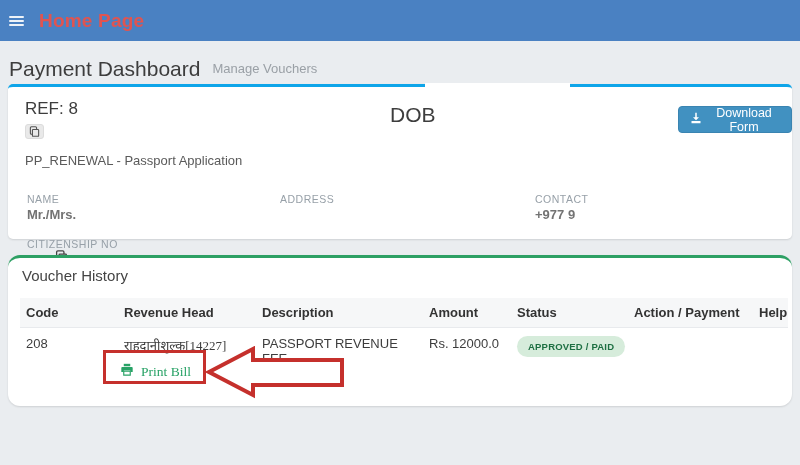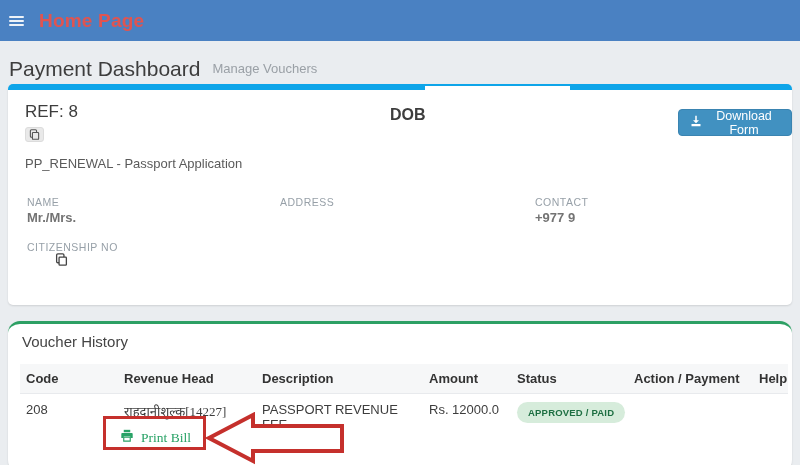--- a/index.html
+++ b/index.html
@@ -43,22 +43,22 @@
 
   
   .card {
     position: relative;
     margin: 0 8px;
     background: #fff;
     border-radius: 5px;
     box-shadow: 0 1px 2px rgba(0,0,0,0.12);
   }
   .card-application {
-    height: 221px;
-    border-top: 6px solid #0ea5e9;
+    height: 155px;
+    border-top: 3px solid #0ea5e9;
   }
   .card-voucher {
     margin-top: 16px;
     height: 151px;
     border-top: 3px solid #2da064;
     border-radius: 12px;
   }
   .border-gap {
     position: absolute;
     top: -4px; left: 417px;
@@ -67,21 +67,21 @@
   }
 
   
   .ref-heading { position: absolute; left: 17px; top: 12px; font-size: 17px; color: #3d3d3d; }
   .copy-btn {
     position: absolute; left: 17px; top: 37px;
     background: #e9e9e9; border: 1px solid #dcdcdc; border-radius: 3px;
     padding: 1px 3px; line-height: 0; cursor: pointer;
   }
   .app-type { position: absolute; left: 17px; top: 66px; font-size: 13px; color: #5a5a5a; text-align: right; }
-  .dob-label { position: absolute; left: 382px; top: 16px; font-size: 16px; color: #3d3d3d; font-weight: bold; }
+  .dob-label { position: absolute; left: 382px; top: 16px; font-size: 21px; color: #3d3d3d; }
   .download-btn {
     position: absolute; left: 670px; top: 19px;
     height: 27px; padding: 0 11px;
     background: #4191c1; border: 1px solid #3a84b1; border-radius: 4px;
     color: #fff; font-size: 12.5px;
     display: inline-flex; align-items: center; gap: 6px;
     cursor: pointer; font-family: inherit;
   }
   .field-label {
     position: absolute;

